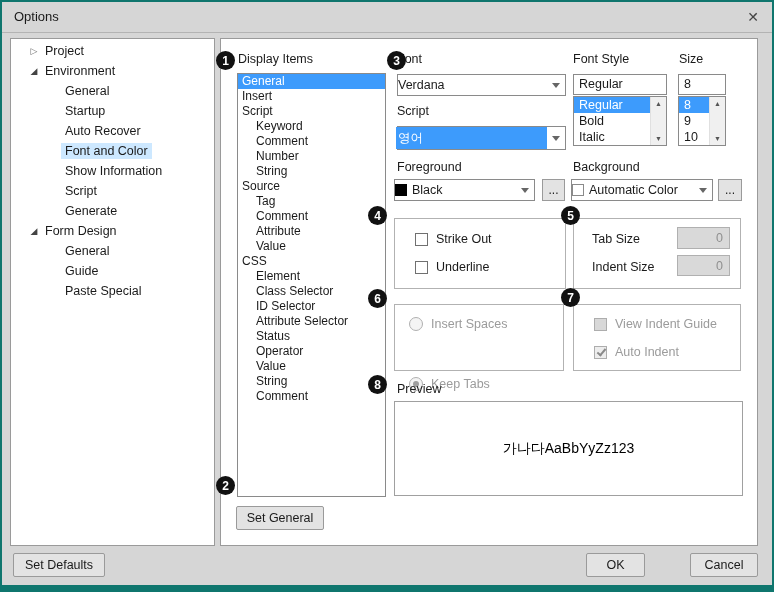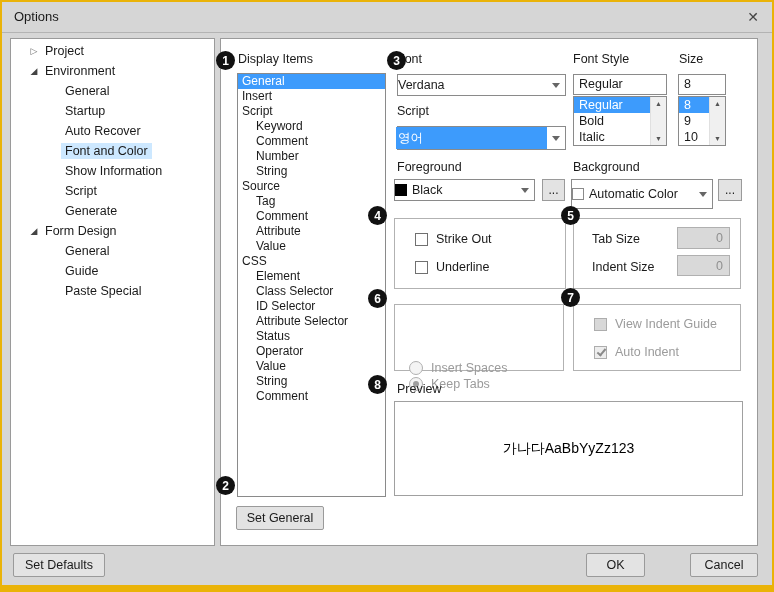--- a/index.html
+++ b/index.html
@@ -1,16 +1,16 @@
 <!DOCTYPE html>
 <html style="--accent: #3d9bfc; --tree_selection: #cde8ff; --window_bg: #d6d6d6; --panel_border: #9a9a9a; --disabled_text: #9b9b9b; --badge_bg: #111111; --foreground_swatch: #000000; --background_swatch: #ffffff;"><head>
 <meta charset="utf-8">
 <style>
   html,body{margin:0;padding:0;background:#eee;}
-  .frame{width:774px;height:592px;box-sizing:border-box;background:#eab308;padding:2px 2px 7px 2px;font-family:"Liberation Sans",sans-serif;}
+  .frame{width:774px;height:592px;box-sizing:border-box;background:#0f766e;padding:2px 2px 7px 2px;font-family:"Liberation Sans",sans-serif;}
   .window{position:relative;width:100%;height:100%;background:var(--window_bg,#d6d6d6);overflow:hidden;font-size:12.5px;color:#1a1a1a;}
 
   
   .titlebar{position:absolute;left:0;top:0;right:0;height:30px;border-bottom:1px solid #b3b3b3;}
   .title{position:absolute;left:12px;top:0;line-height:30px;font-size:13px;}
   .close-btn{position:absolute;right:4px;top:0;width:30px;height:30px;text-align:center;line-height:30px;color:#444;font-size:14px;cursor:default;}
 
   
   .panel{position:absolute;background:#fff;border:1px solid var(--panel_border,#9a9a9a);box-sizing:border-box;}
   .tree-panel{left:8px;top:36px;width:205px;height:508px;padding-top:2px;overflow:hidden;}
@@ -44,21 +44,21 @@
   .combo{position:absolute;background:#fff;border:1px solid #8a8a8a;box-sizing:border-box;display:flex;align-items:center;}
   .combo-text{flex:1 1 auto;white-space:nowrap;overflow:hidden;line-height:18px;}
   .combo-text.hl{background:var(--accent,#3d9bfc);color:#fff;padding-left:2px;margin-left:-2px;align-self:stretch;display:flex;align-items:center;}
   .combo-arrow{flex:0 0 18px;display:flex;align-items:center;justify-content:center;}
   .combo-arrow::after{content:"";width:0;height:0;border-left:4px solid transparent;border-right:4px solid transparent;border-top:5px solid #666;}
   .swatch{flex:0 0 12px;height:12px;margin-right:5px;box-sizing:border-box;}
 
   .combo-font{left:176px;top:35px;width:169px;height:22px;}
   .combo-script{left:176px;top:87px;width:169px;height:24px;}
   .combo-fg{left:173px;top:140px;width:141px;height:22px;}
-  .combo-bg{left:350px;top:140px;width:142px;height:30px;}
+  .combo-bg{left:350px;top:140px;width:142px;height:22px;}
   .dots-btn{border-radius:0;font-size:12px;}
   .fg-dots{left:321px;top:140px;width:23px;height:22px;}
   .bg-dots{left:497px;top:140px;width:24px;height:22px;}
 
   
   .textbox{position:absolute;background:#fff;border:1px solid #8a8a8a;box-sizing:border-box;padding:0 5px;line-height:19px;white-space:nowrap;overflow:hidden;}
   .fs-box{left:352px;top:35px;width:94px;height:21px;}
   .sz-box{left:457px;top:35px;width:48px;height:21px;}
   .fs-list{left:352px;top:57px;width:94px;height:50px;}
   .sz-list{left:457px;top:57px;width:48px;height:50px;}
@@ -334,21 +334,21 @@
         <span>Tab Size</span>
       </div>
       <div class="numfield" style="left:103px;top:8px;width:53px;height:22px;">0</div>
       <div class="row" style="left:18px;top:41px;">
         <span>Indent Size</span>
       </div>
       <div class="numfield" style="left:103px;top:36px;width:53px;height:21px;">0</div>
     </div>
 
     <div class="groupbox gb-spacing">
-      <div class="row" style="left:14px;top:12px;margin-top:44px;">
+      <div class="row" style="left:14px;top:12px;">
         <span class="radio"></span>
         <span class="dis-label">Insert Spaces</span>
       </div>
       <div class="row" style="left:14px;top:40px;margin-top:32px;">
         <span class="radio on"></span>
         <span class="dis-label">Keep Tabs</span>
       </div>
     </div>
 
     <div class="groupbox gb-indent">

